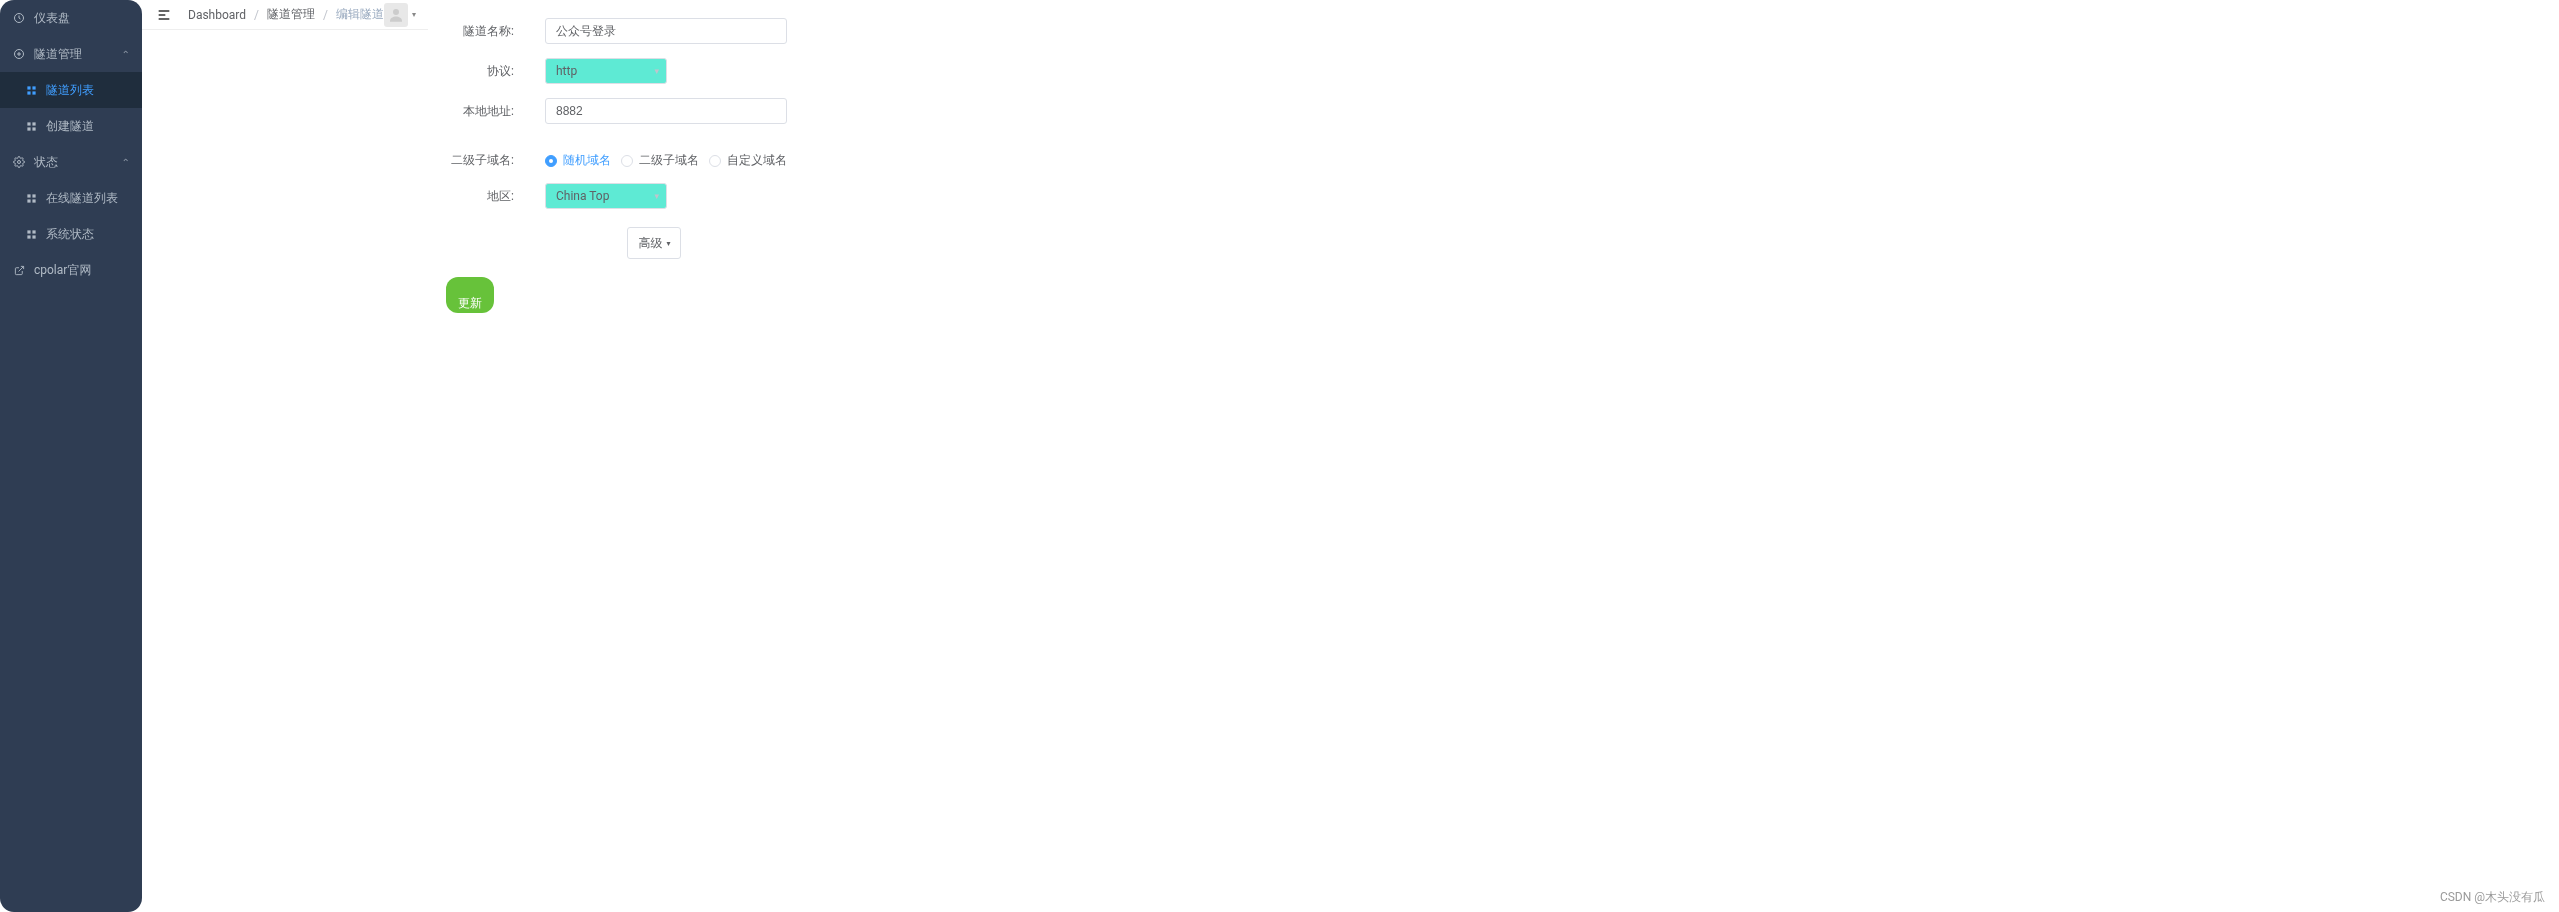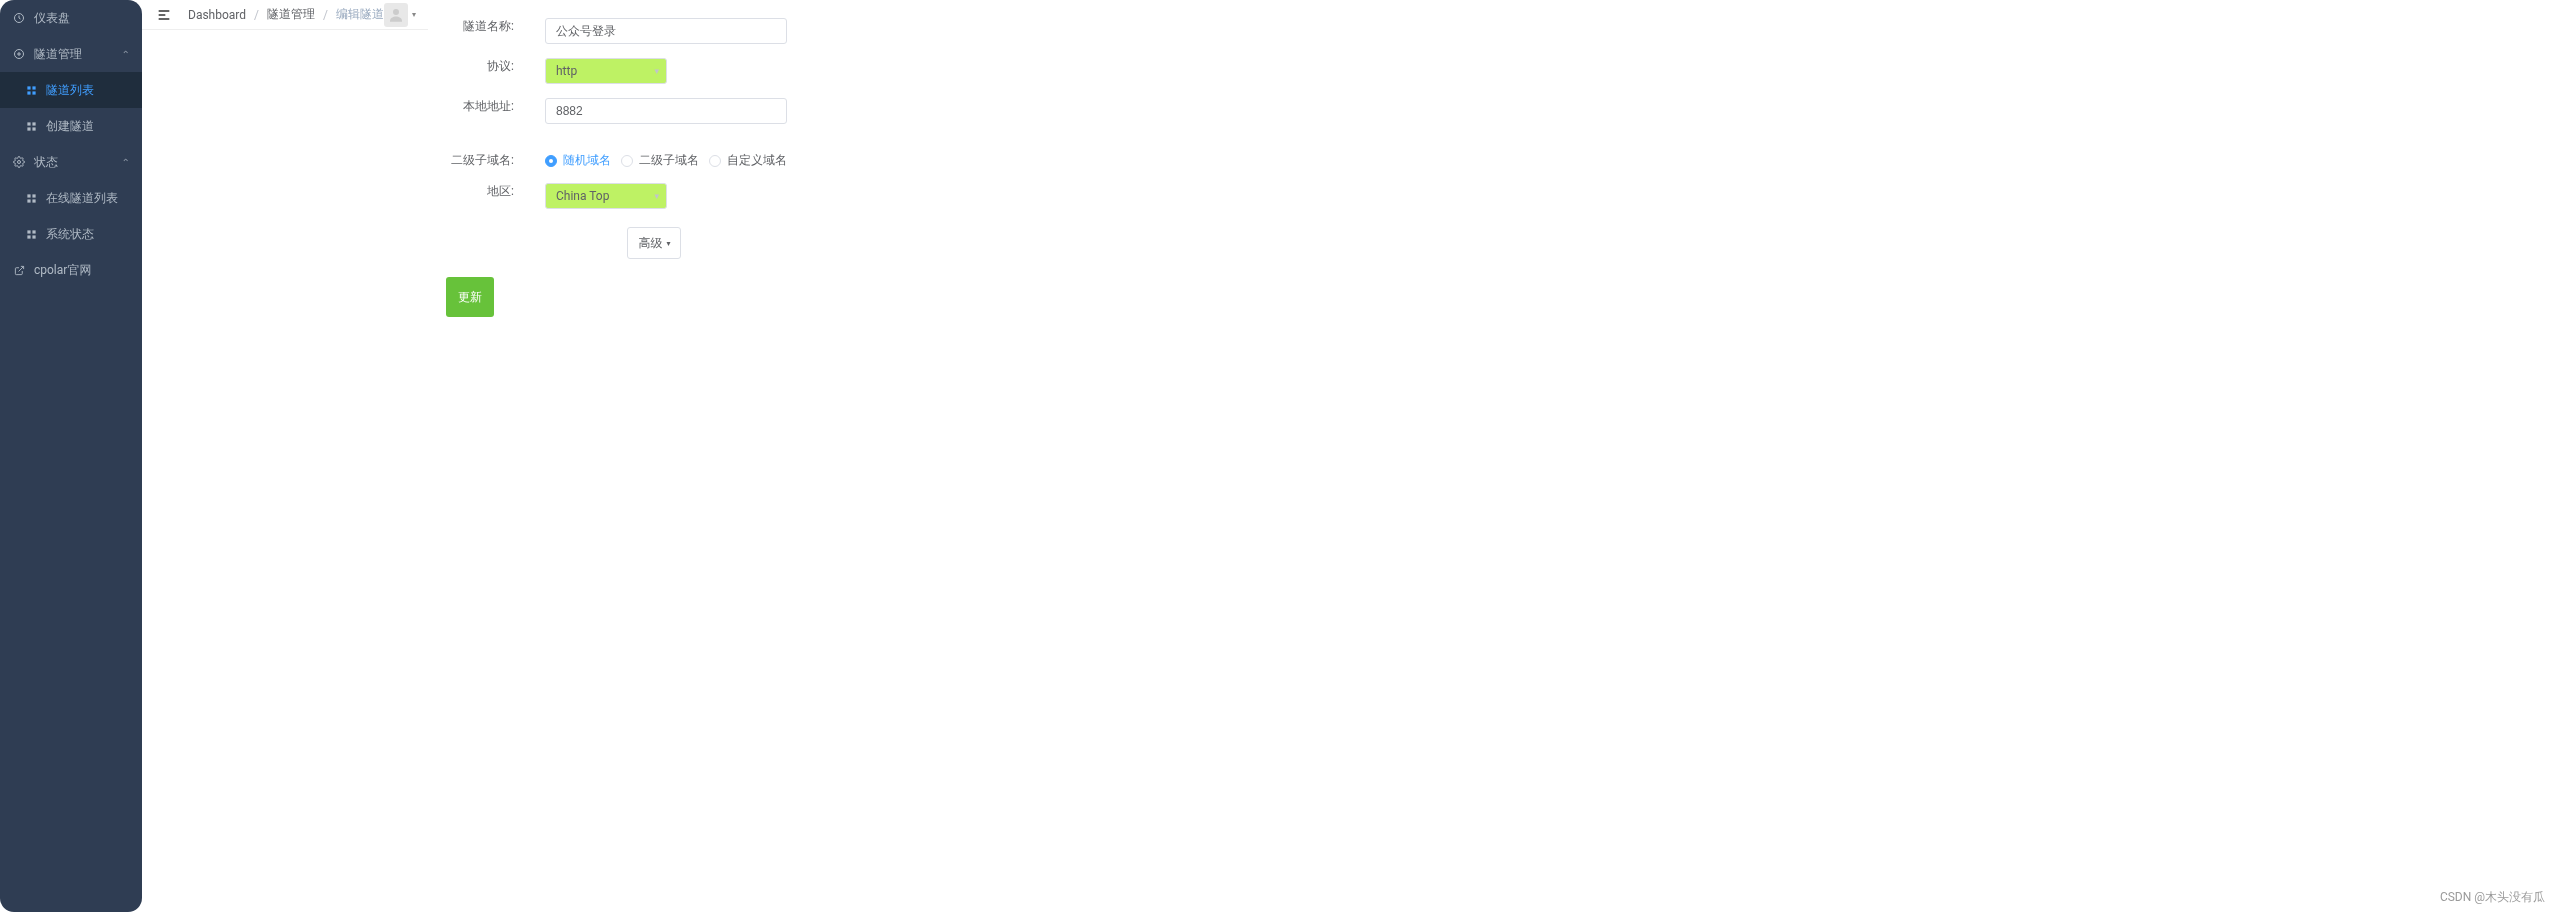--- a/index.html
+++ b/index.html
@@ -22,41 +22,41 @@
     .hamburger { width: 20px; height: 20px; display: inline-flex; align-items: center; justify-content: center; cursor: pointer; margin-right: 14px; }
     .breadcrumb { display: flex; align-items: center; font-size: 12px; color: #606266; }
     .breadcrumb .sep { margin: 0 8px; color: #c0c4cc; }
     .breadcrumb .current { color: #97a8be; }
     .header-spacer { flex: 1; }
     .avatar { width: 24px; height: 24px; background: #e8e8e8; border-radius: 3px; display: inline-flex; align-items: center; justify-content: center; color: #bbb; }
     .avatar-arrow { font-size: 8px; margin-left: 4px; cursor: pointer; color: #888; }
     
     
     .content { padding: 18px 30px 18px 18px; }
-    .form-row { display: flex; margin-bottom: 14px; }
+    .form-row { display: flex; align-items: center; margin-bottom: 14px; }
     .form-label { width: 68px; text-align: right; font-size: 12px; color: #606266; margin-right: 8px; }
     .form-control { flex: 1; margin-left: 23px; }
     .input-text { width: 100%; height: 26px; padding: 0 10px; border: 1px solid #dcdfe6; border-radius: 3px; font-size: 12px; color: #606266; outline: none; }
     .select { position: relative; display: inline-block; }
-    .select-input { width: 122px; height: 26px; padding: 0 24px 0 10px; border: 1px solid #dcdfe6; border-radius: 3px; font-size: 12px; color: #606266; outline: none; cursor: pointer; background: #bef264; display: flex; align-items: center; }
+    .select-input { width: 122px; height: 26px; padding: 0 24px 0 10px; border: 1px solid #dcdfe6; border-radius: 3px; font-size: 12px; color: #606266; outline: none; cursor: pointer; background: #5eead4; display: flex; align-items: center; }
     .select-arrow { position: absolute; right: 8px; top: 50%; transform: translateY(-50%); font-size: 9px; color: #c0c4cc; pointer-events: none; }
     
     .radio-group { display: flex; align-items: center; gap: 10px; }
     .radio-item { display: inline-flex; align-items: center; cursor: pointer; font-size: 12px; }
     .radio-circle { width: 12px; height: 12px; border-radius: 50%; border: 1px solid #dcdfe6; margin-right: 6px; position: relative; }
     .radio-item.checked .radio-circle { border-color: #409eff; background: #409eff; }
     .radio-item.checked .radio-circle::after { content: ''; position: absolute; top: 3px; left: 3px; width: 4px; height: 4px; background: #fff; border-radius: 50%; }
     .radio-item.checked .radio-label { color: #409eff; }
     .radio-label { color: #606266; }
     
     .advanced-wrap { display: flex; justify-content: center; margin: 18px 0 18px 76px; }
     .btn-advanced { height: 32px; padding: 0 10px; border: 1px solid #dcdfe6; background: #fff; border-radius: 3px; cursor: pointer; font-size: 12px; color: #606266; display: inline-flex; align-items: center; }
     .btn-advanced .tri { margin-left: 4px; font-size: 8px; }
     
-    .btn-submit { height: 40px; padding: 5px 12px; background: #67c23a; color: #fff; border: none; border-radius: 3px; cursor: pointer; font-size: 12px; margin-left: 0; }
+    .btn-submit { height: 18px; padding: 18px 12px; background: #67c23a; color: #fff; border: none; border-radius: 12px; cursor: pointer; font-size: 12px; margin-left: 0; }
     .btn-row { margin-left: 0; }
     
     .watermark { position: fixed; bottom: 6px; right: 14px; font-size: 12px; color: rgba(120,120,120,0.75); pointer-events: none; }
     
     svg { display: block; }
   </style>
 </head>
 <body>
 
 <div class="app">

